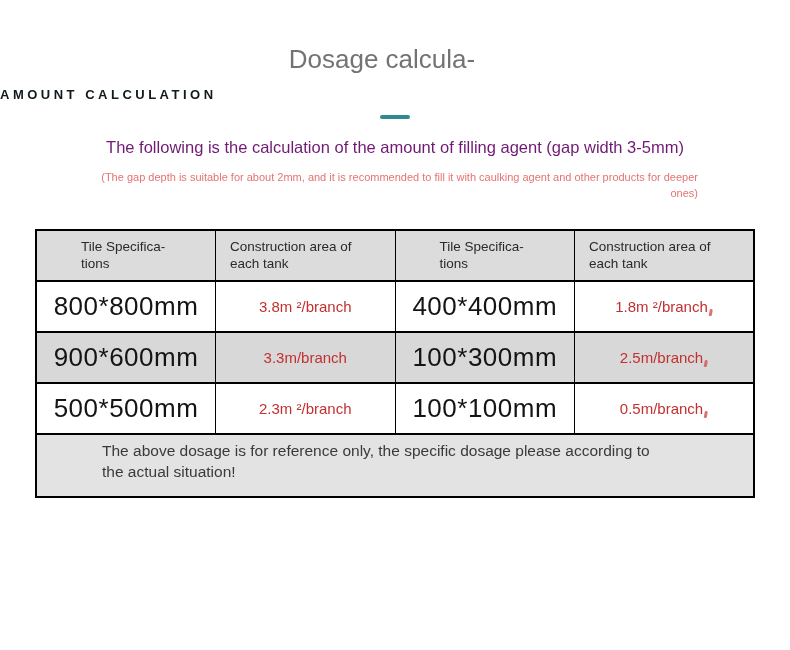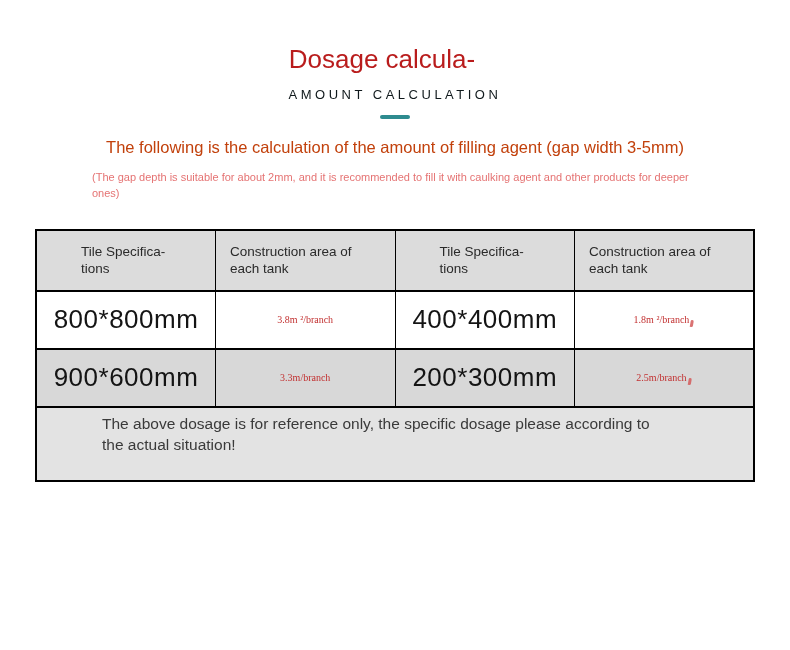--- a/index.html
+++ b/index.html
@@ -12,108 +12,107 @@
   }
   .page { position: relative; width: 790px; height: 650px; background:#fff; }
 
   
   .title-block {
     width: fit-content;
     margin: 45px auto 0;
     transform: translateX(-13px);
     font-size: 26px;
     line-height: 28px;
-    color: #b91c1c;
+    color: #737373;
     text-align: left;
     font-weight: 400;
   }
 
   .subtitle {
     margin-top: 14px;
-    text-align: center;
     font-size: 13px;
-    font-weight: normal;
+    font-weight: bold;
     letter-spacing: 3.5px;
     color: #10191c;
   }
 
   .divider {
     width: 30px; height: 4px;
     background: #2e8b8f;
     border-radius: 2px;
     margin: 13px auto 0;
   }
 
   .description {
     margin: 19px 0 0;
     text-align: center;
     font-size: 16.5px;
-    color: #c2410c;
+    color: #701a75;
   }
 
   .note {
     width: 606px;
     margin: 13px auto 18px;
     font-size: 11px;
     line-height: 1.45;
     color: #e57373;
-    text-align: left;
+    text-align: right;
   }
 
   
   table.dosage {
     width: 720px;
     margin: 27px auto 0;
     border-collapse: collapse;
     border: 2px solid #000000;
     table-layout: fixed;
   }
   table.dosage th, table.dosage td {
     border-top: 2px solid #000000;
     border-bottom: 2px solid #000000;
     border-left: 1px solid #000000;
     border-right: 1px solid #000000;
   }
   table.dosage thead th {
-    height: 61px;
+    height: 51px;
     background: #dcdcdc;
     font-size: 13.5px;
     font-weight: 400;
     color: #2a2a2a;
     text-align: left;
     vertical-align: middle;
     line-height: 1.3;
   }
   th.th-spec { padding-left: 44px; }
   th.th-area { padding-left: 14px; }
 
-  table.dosage tbody td { height: 58px; text-align: center; vertical-align: middle; }
+  table.dosage tbody td { height: 51px; text-align: center; vertical-align: middle; }
   table.dosage tbody tr:nth-child(even) td { background: #d8d8d8; }
   td.spec { font-size: 26px; color: #141414; letter-spacing: 0.5px; }
-  td.area { font-size: 10px; color: #c23030; font-family: Liberation Serif, serif; }
+  td.area { font-size: 15px; color: #c23030; }
 
   
   .mark {
     display: inline-block;
     width: 3px; height: 7px;
     margin-left: 2px;
     background: #d45a5a;
     border-radius: 2px 2px 2px 0;
     transform: rotate(10deg) translateY(4px);
     opacity: 0.85;
   }
 
   table.dosage tfoot td {
     height: 51px;
     background: #e3e3e3;
     font-size: 15.5px;
     color: #3a3a3a;
     text-align: left;
     vertical-align: middle;
-    padding: 6px 95px 24px 65px;
+    padding: 6px 95px 13px 65px;
     line-height: 1.35;
   }
 </style>
 </head>
 <body>
 
 <div class="page">
 
   <div class="title-block">
     <div>Dosage calcula-</div>
@@ -157,22 +156,28 @@
     <tbody>
       <tr>
         <td class="spec">800*800mm</td>
         <td class="area">3.8m ²/branch</td>
         <td class="spec">400*400mm</td>
         <td class="area"><span>1.8m ²/branch</span><span class="mark"></span></td>
       </tr>
       <tr>
         <td class="spec">900*600mm</td>
         <td class="area">3.3m/branch</td>
-        <td class="spec">200*300mm</td>
+        <td class="spec">100*300mm</td>
         <td class="area"><span>2.5m/branch</span><span class="mark"></span></td>
+      </tr>
+      <tr>
+        <td class="spec">500*500mm</td>
+        <td class="area">2.3m ²/branch</td>
+        <td class="spec">100*100mm</td>
+        <td class="area"><span>0.5m/branch</span><span class="mark"></span></td>
       </tr>
     </tbody>
     <tfoot>
       <tr>
         <td colspan="4">The above dosage is for reference only, the specific dosage please according to the actual situation!</td>
       </tr>
     </tfoot>
   </table>
 
 </div>

